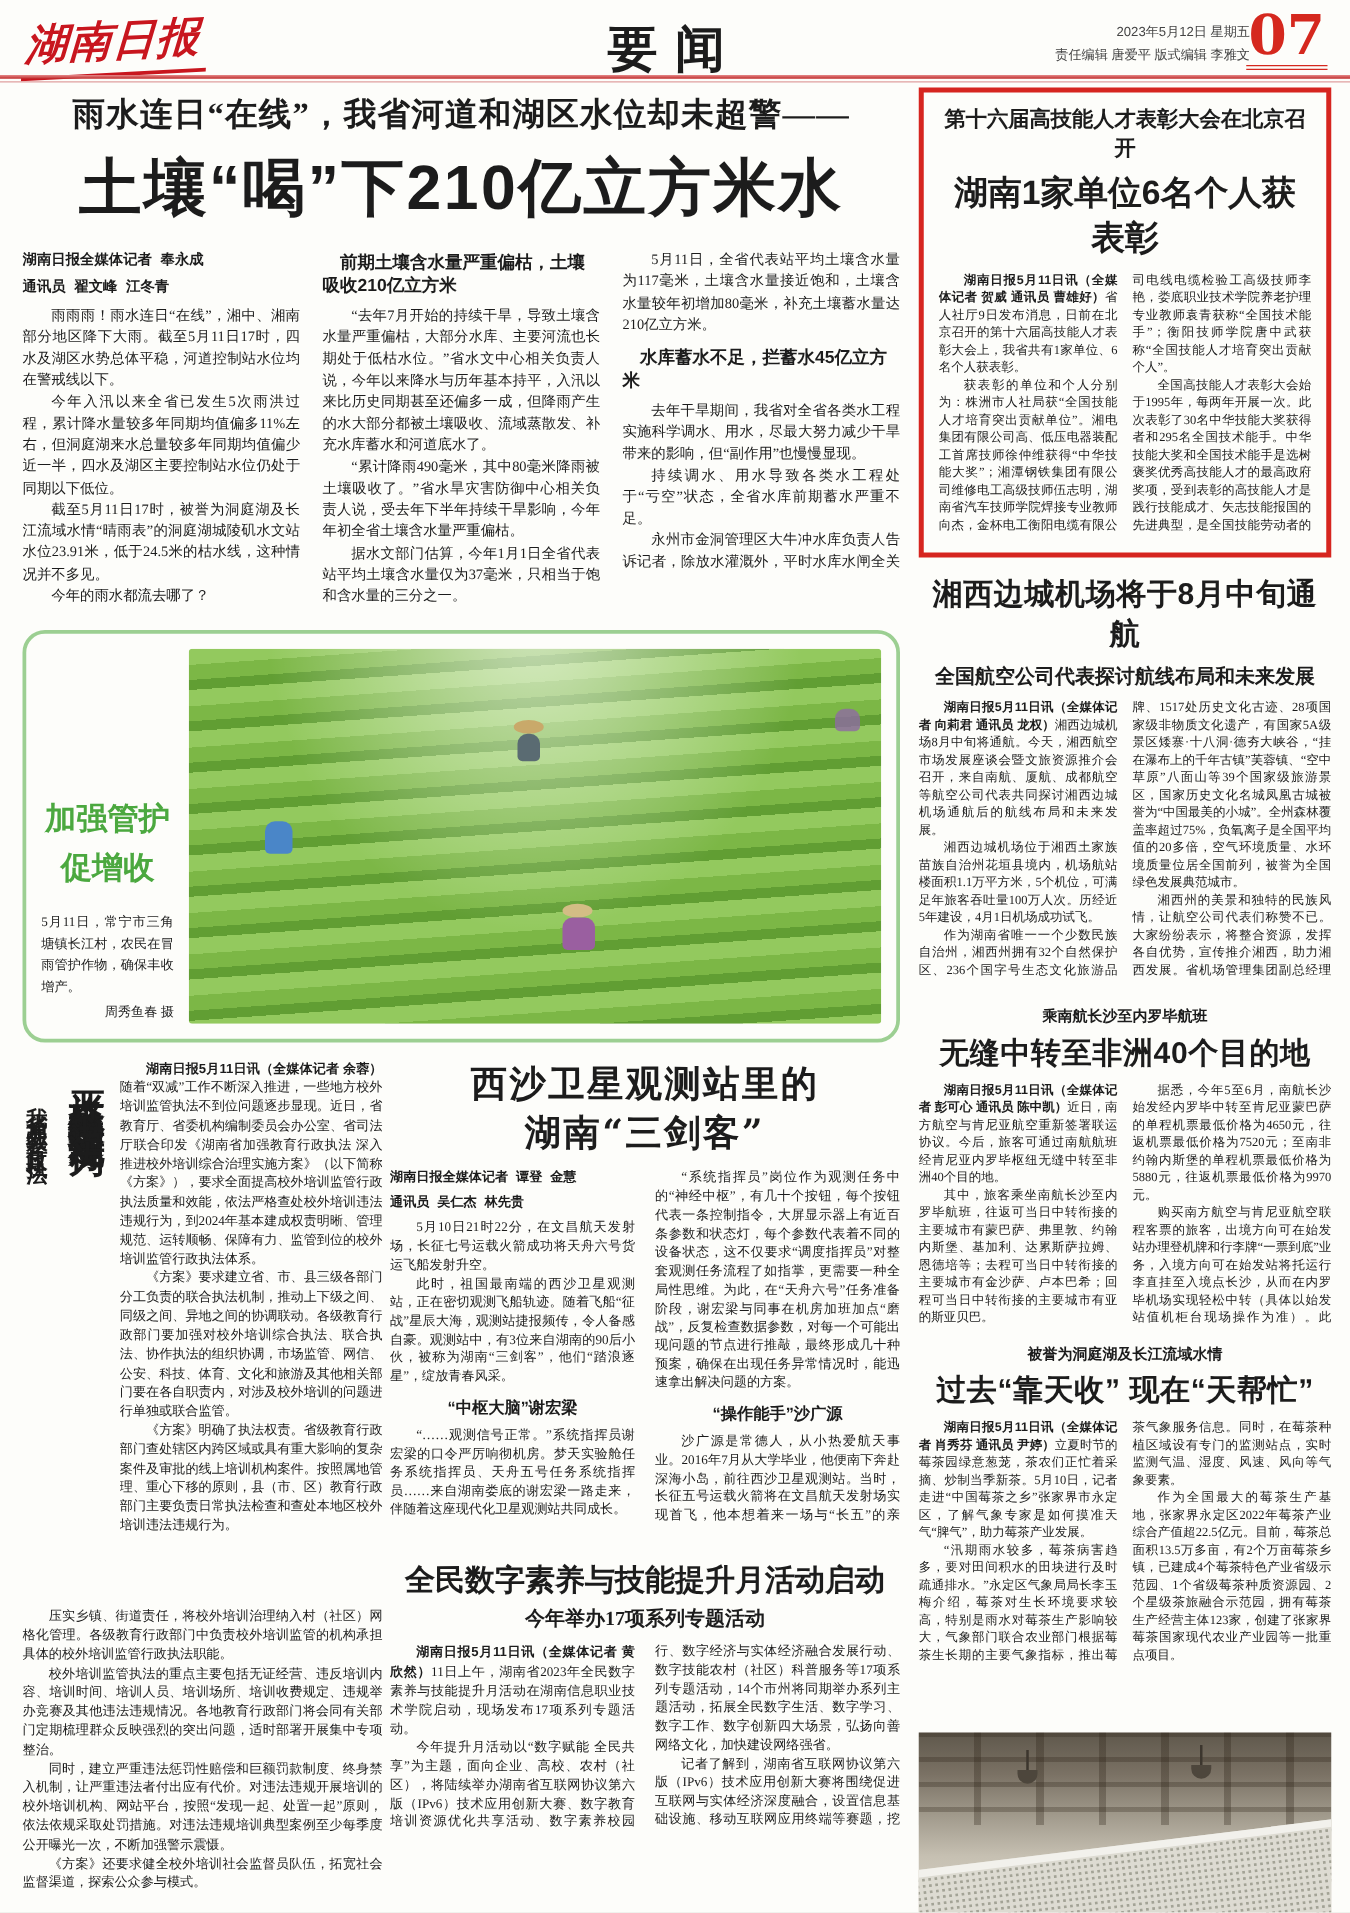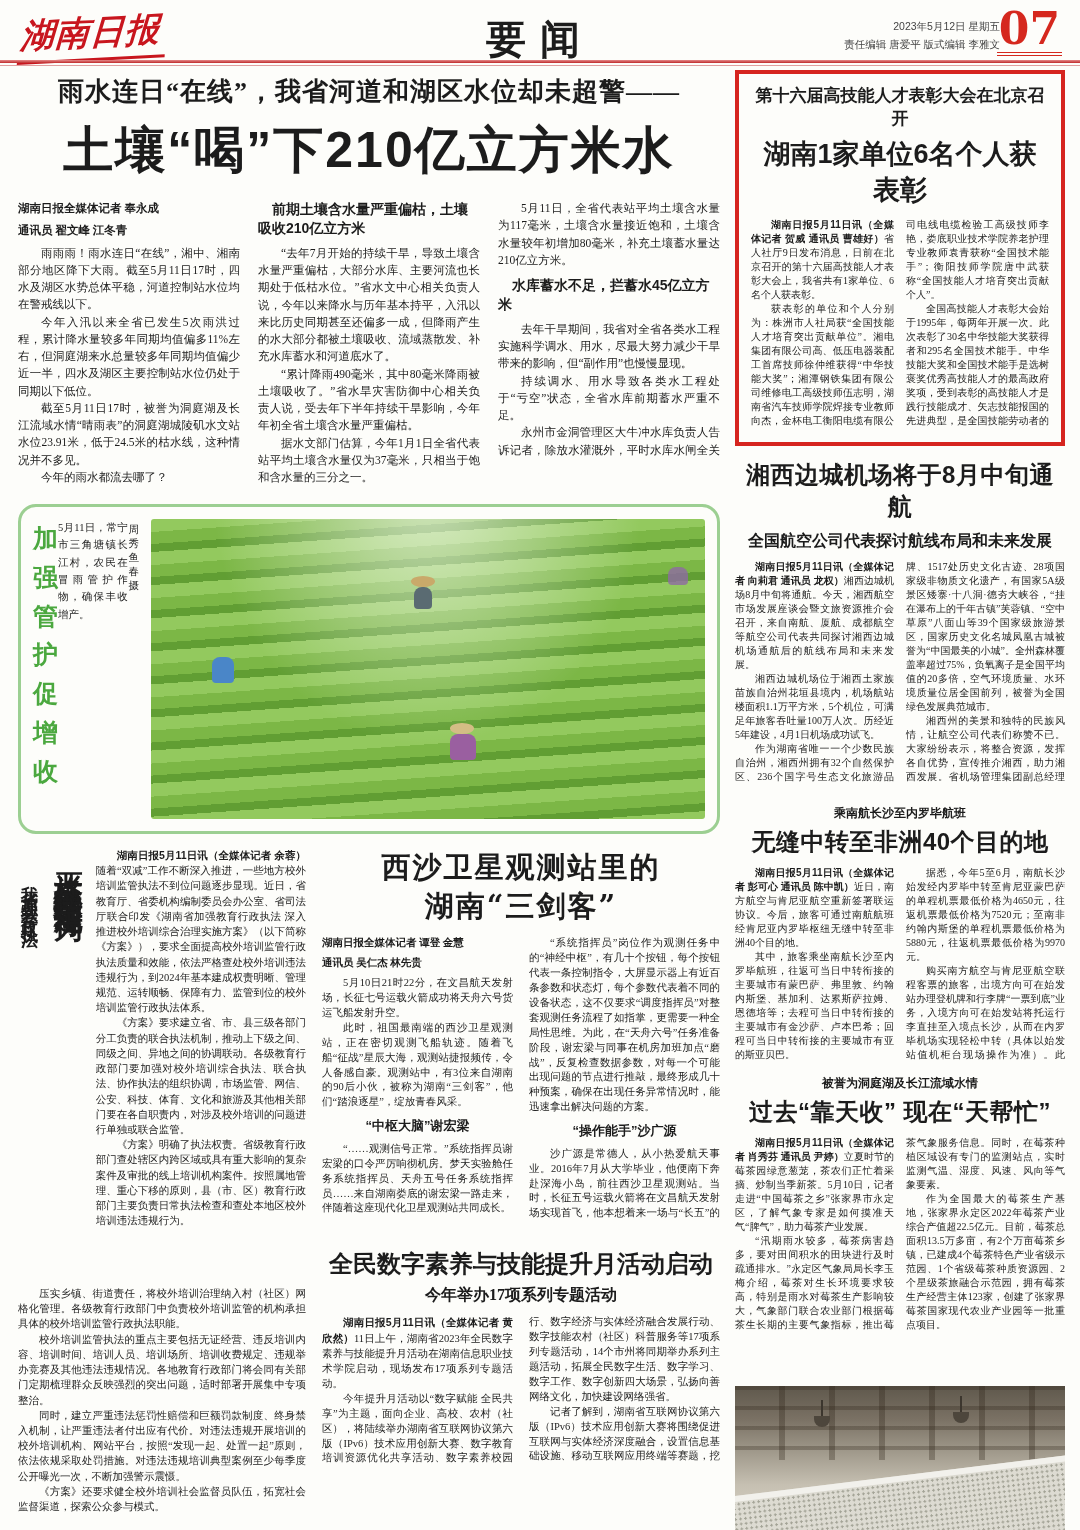--- a/index.html
+++ b/index.html
@@ -20,45 +20,45 @@
             background:linear-gradient(180deg,#e58a8a,#bf2b2b);}
   .hdr-rule2{position:absolute;left:0;right:0;top:65px;height:1px;background:#e0a0a0;}
   
   .left-zone{position:absolute;left:18px;top:74px;width:702px;}
   .right-zone{position:absolute;left:735px;top:70px;width:330px;}
   
   .para{margin:0;text-indent:2em;}
   .para b{font-family:"Liberation Sans",sans-serif;}
   .flow-sub{margin:7px 0;font-family:"Liberation Sans",sans-serif;font-weight:bold;
             font-size:13px;line-height:1.35;text-align:center;text-indent:0;}
-  .byline-line{margin:0 0 5px;font-family:Liberation Serif, serif;font-weight:bold;text-indent:0;}
+  .byline-line{margin:0 0 5px;font-family:Liberation Mono, monospace;font-weight:bold;text-indent:0;}
   .colbody{text-align:justify;overflow:hidden;}
   
   .soil-kicker{text-align:center;font-weight:bold;font-size:26px;letter-spacing:1px;}
   .soil-headline{text-align:center;font-family:"Liberation Sans",sans-serif;font-weight:bold;
             font-size:50px;letter-spacing:2px;margin:8px 0 16px;}
   .soil-body{height:288px;column-count:3;column-gap:18px;font-size:11.5px;line-height:1.5;}
   .soil-body .flow-sub{font-size:14px;text-align:left;text-indent:1em;}
   
   .photo-box{margin-top:16px;border:3px solid #9ccf92;border-radius:18px;padding:12px;
              display:flex;gap:12px;height:330px;box-sizing:border-box;}
-  .pb-left{width:106px;display:flex;flex-direction:row;justify-content:center;}
+  .pb-left{width:106px;display:flex;flex-direction:column;justify-content:flex-end;}
   .pb-title{color:#4ba83f;font-family:"Liberation Sans",sans-serif;font-weight:bold;
             font-size:25px;text-align:center;line-height:1.55;margin-bottom:16px;}
   .pb-caption{font-size:10.5px;line-height:1.65;text-align:justify;}
   .pb-sig{font-size:10.5px;text-align:right;margin-top:4px;padding-bottom:2px;}
   .pb-photo{flex:1;position:relative;border-radius:3px;overflow:hidden;
      background:
        radial-gradient(ellipse at 50% -10%, rgba(255,255,255,.65), rgba(255,255,255,0) 55%),
        repeating-linear-gradient(176deg,#93c95e 0 13px,#7cb746 13px 25px,#619e33 25px 33px);}
   .farmer{position:absolute;}
   .hat{width:24px;height:11px;background:#c9a96a;border-radius:50%;}
   .torso{width:18px;height:22px;border-radius:8px 8px 4px 4px;margin:0 auto;}
   
-  .bottom-row{display:flex;gap:16px;margin-top:14px;}
+  .bottom-row{display:flex;gap:6px;margin-top:14px;}
   .edu{width:288px;}
   .edu-top{display:flex;gap:10px;height:430px;overflow:hidden;}
   .edu-kicker{writing-mode:vertical-rl;font-weight:bold;font-size:17px;letter-spacing:5px;
               padding-top:24px;}
   .edu-headline{writing-mode:vertical-rl;font-family:"Liberation Sans",sans-serif;font-weight:bold;
               font-size:29px;letter-spacing:3px;line-height:1.2;padding-top:2px;}
   .edu-body{flex:1;font-size:10.5px;line-height:1.45;}
   .edu-bottom{margin-top:8px;height:232px;font-size:10.5px;line-height:1.45;}
   .midcol{flex:1;}
   .xisha-headline{text-align:center;font-family:"DejaVu Serif",serif;font-weight:bold;

